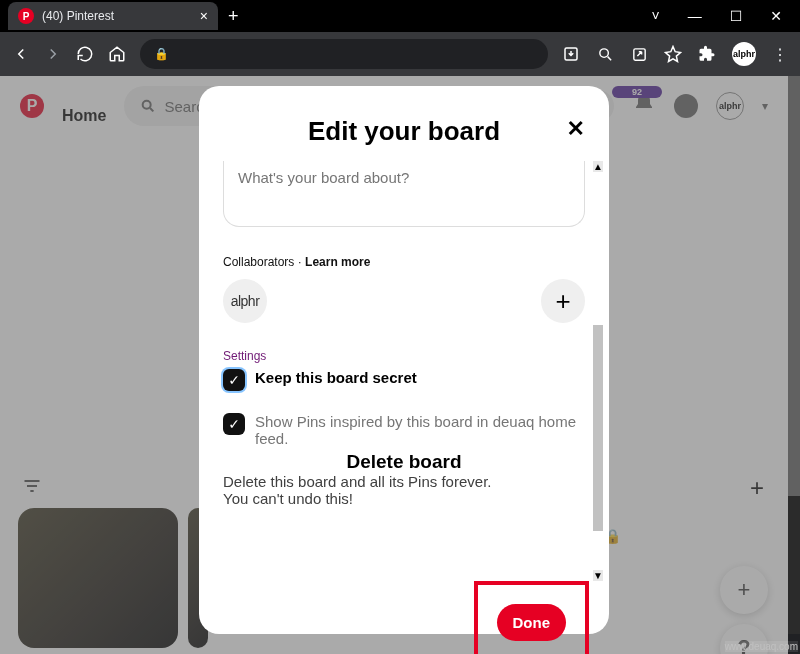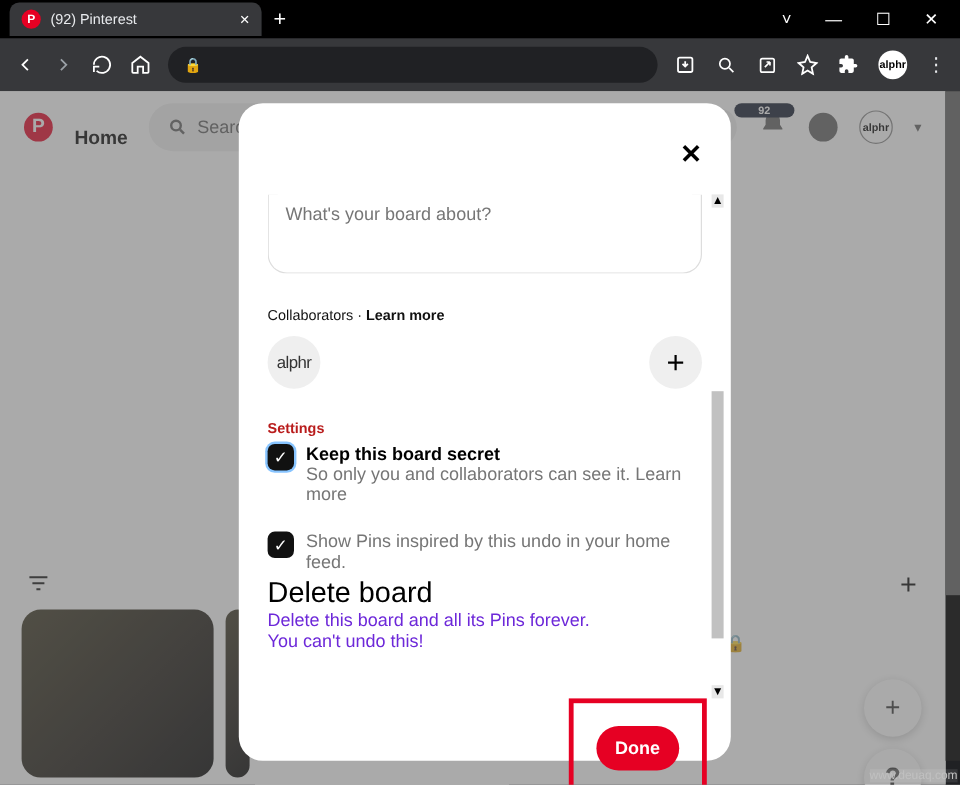--- a/index.html
+++ b/index.html
@@ -25,21 +25,21 @@
 
   
   .page { position: absolute; top: 76px; left:0; right:12px; bottom:0; background:#fff; }
   .pin-header { display:flex; align-items:center; padding: 10px 20px; gap: 18px;}
   .pin-logo { width:24px; height:24px; background:#e60023; border-radius:50%; color:#fff; display:flex; align-items:center; justify-content:center; font-weight:bold;}
   .pin-home { font-weight:700; font-size:16px;margin-top:20px; }
   .pin-search { flex:1; max-width: 470px; background:#efefef; border-radius:24px; height:40px; display:flex; align-items:center; padding:0 16px; color:#5f5f5f; gap:8px; font-size:15px;}
   .pin-right { margin-left:auto; display:flex; gap:18px; align-items:center;}
   .pin-pins { background:#efefef; border-radius:20px; padding: 8px 12px; font-size:14px; font-weight:600; display:flex; align-items:center; gap:4px;}
   .chat-icon { width:24px; height:24px; background:#5f5f5f; border-radius:50%; position:relative;}
-  .notif-badge { position:absolute; top:-6px; right:-6px; background:#0f172a; color:#fff; font-size:9px; border-radius:8px; padding:1px 20px;font-weight:bold;}
+  .notif-badge { position:absolute; top:-6px; right:-6px; background:#4c1d95; color:#fff; font-size:9px; border-radius:8px; padding:1px 20px;font-weight:bold;}
   .pin-avatar { width:28px; height:28px; border-radius:50%; border:1px solid #888; display:flex; align-items:center; justify-content:center; font-size:9px; font-weight:bold;}
   .chev { font-size:12px; color:#5f5f5f;}
 
   .filter-icon { position:absolute; left: 22px; top: 400px; font-size:18px;}
   .plus-side { position:absolute; right: 24px; top: 398px; font-size:24px; font-weight:300;}
   .lock-side { position:absolute; right: 166px; top: 452px; font-size:14px;}
 
   .pins-row { position:absolute; top: 432px; left: 18px; display:flex; gap: 10px;}
   .pin-card { width: 160px; height: 140px; border-radius:16px; background: linear-gradient(135deg, #3a3520, #1a1610 60%, #000); position:relative; overflow:hidden;}
   .pin-card.narrow { width: 20px; }
@@ -55,54 +55,54 @@
   .modal { position:absolute; top: 86px; left: 199px; width: 410px; height: 548px; background:#fff; border-radius: 20px; padding: 24px 0; }
   .modal-header { display:flex; align-items:center; justify-content:center; position:relative; padding: 6px 24px 14px;}
   .modal-title { font-size:26px; font-weight:700; }
   .modal-close { position:absolute; right:24px; top:6px; font-size:22px; font-weight:bold; cursor:pointer;}
   .modal-body { position:relative; height: 420px; padding: 0 24px; }
   .scroll-track { position:absolute; right: 6px; top: 0; bottom: 0; width: 10px;}
   .scroll-top { position:absolute; top:0; right:0; font-size:10px; background:#e8e8e8; width:10px; text-align:center;}
   .scroll-bot { position:absolute; bottom:0; right:0; font-size:10px; background:#e8e8e8; width:10px; text-align:center;}
   .scroll-thumb { position:absolute; top: 164px; width:10px; height: 206px; background:#c1c1c1; right:0;}
 
-  .desc-box { border:1px solid #ddd; border-radius: 0 0 16px 16px; border-top:none; height: 66px; padding: 8px 14px; color:#767676; font-size:15px;margin-top:32px; }
+  .desc-box { border:1px solid #ddd; border-radius: 0 0 16px 16px; border-top:none; height: 66px; padding: 8px 14px; color:#767676; font-size:15px; }
   .collab-label { margin-top: 28px; font-size:12px; color:#111;}
   .collab-label .lm { font-weight:700;margin-top:27px;}
   .collab-row { display:flex; align-items:center; justify-content:space-between; margin-top:10px;}
   .collab-av { width:44px; height:44px; border-radius:50%; background:#efefef; display:flex; align-items:center; justify-content:center; font-size:14px; font-weight:500; color:#333; letter-spacing:-0.5px;}
   .collab-add { width:44px; height:44px; border-radius:50%; background:#efefef; display:flex; align-items:center; justify-content:center; font-size:26px;}
 
-  .section-label { font-size:12px; color:#b91c1c; margin-top: 26px; font-weight: bold;}
+  .section-label { font-size:12px; color:#701a75; margin-top: 26px;}
   .check-row { display:flex; align-items:flex-start; gap: 10px; margin-top:6px;}
   .check { width:22px; height:22px; border-radius:6px; background:#111; color:#fff; display:flex; align-items:center; justify-content:center; font-size:14px; flex-shrink:0;}
   .check.blue-focus { box-shadow: 0 0 0 2px #1e90ff88;}
   .check-title { font-weight:700; font-size:15px;}
   .check-sub { font-size:15px; color:#767676;}
 
-  .delete-title { font-size:24px; font-weight:400; margin-top:4px;}
-  .delete-sub { font-size:15px; color:#6d28d9;}
+  .delete-title { font-size:19px; font-weight:700; margin-top:4px;text-align:center;}
+  .delete-sub { font-size:15px; color:#404040;}
 
   .modal-footer { display:flex; justify-content:flex-end; padding: 0 20px;}
   .done-wrap { border: 4px solid #e60023; padding: 19px;}
   .done-btn { background:#e60023; color:#fff; border:none; border-radius: 22px; padding: 10px 16px; font-size:15px; font-weight:700; cursor:pointer;}
 
   .brand-scroll { position:absolute; top:76px; right:0; width:12px; bottom: 20px; background:#2b2b2b;}
   .brand-scroll-thumb { position:absolute; top:0; left:0; right:0; height:420px; background:#616161;}
 
   .watermark { position:absolute; right:2px; bottom:2px; font-size:10px; color:#c0c0c0; background: rgba(255,255,255,0.1);}
 </style>
 </head>
 <body>
 
 <div class="titlebar">
   <div style="display:flex;align-items:center;">
     <div class="tab">
       <span class="pin-icon">P</span>
-      <span>(92) Pinterest</span>
+      <span>(40) Pinterest</span>
       <span class="close">×</span>
     </div>
     <span class="newtab">+</span>
   </div>
   <div class="wincontrols">
     <span>˅</span>
     <span>—</span>
     <span>☐</span>
     <span>✕</span>
   </div>
@@ -209,20 +209,21 @@
   </div>
 
   <div class="fab plus">+</div>
   <div class="fab q">?</div>
 </div>
 
 <div class="dim"></div>
 
 <div class="modal">
   <div class="modal-header">
+    <span class="modal-title">Edit your board</span>
     <span class="modal-close">✕</span>
   </div>
   <div class="modal-body">
     <div class="desc-box">
       <span>What's your board about?</span>
     </div>
 
     <div class="collab-label">
       <span>Collaborators ·</span>
       <span class="lm">Learn more</span>
@@ -230,28 +231,27 @@
     <div class="collab-row">
       <span class="collab-av">alphr</span>
       <span class="collab-add">+</span>
     </div>
 
     <div class="section-label">Settings</div>
     <div class="check-row">
       <span class="check blue-focus">✓</span>
       <div>
         <div class="check-title">Keep this board secret</div>
-        <div class="check-sub">So only you and collaborators can see it. Learn more</div>
       </div>
     </div>
 
     <div class="check-row" style="margin-top:22px;">
       <span class="check">✓</span>
       <div>
-        <div class="check-sub">Show Pins inspired by this undo in your home feed.</div>
+        <div class="check-sub">Show Pins inspired by this board in deuaq home feed.</div>
       </div>
     </div>
 
     <div class="delete-title">Delete board</div>
     <div class="delete-sub">Delete this board and all its Pins forever.</div>
     <div class="delete-sub">You can't undo this!</div>
 
     <div class="scroll-track">
       <div class="scroll-top">▲</div>
       <div class="scroll-thumb"></div>

